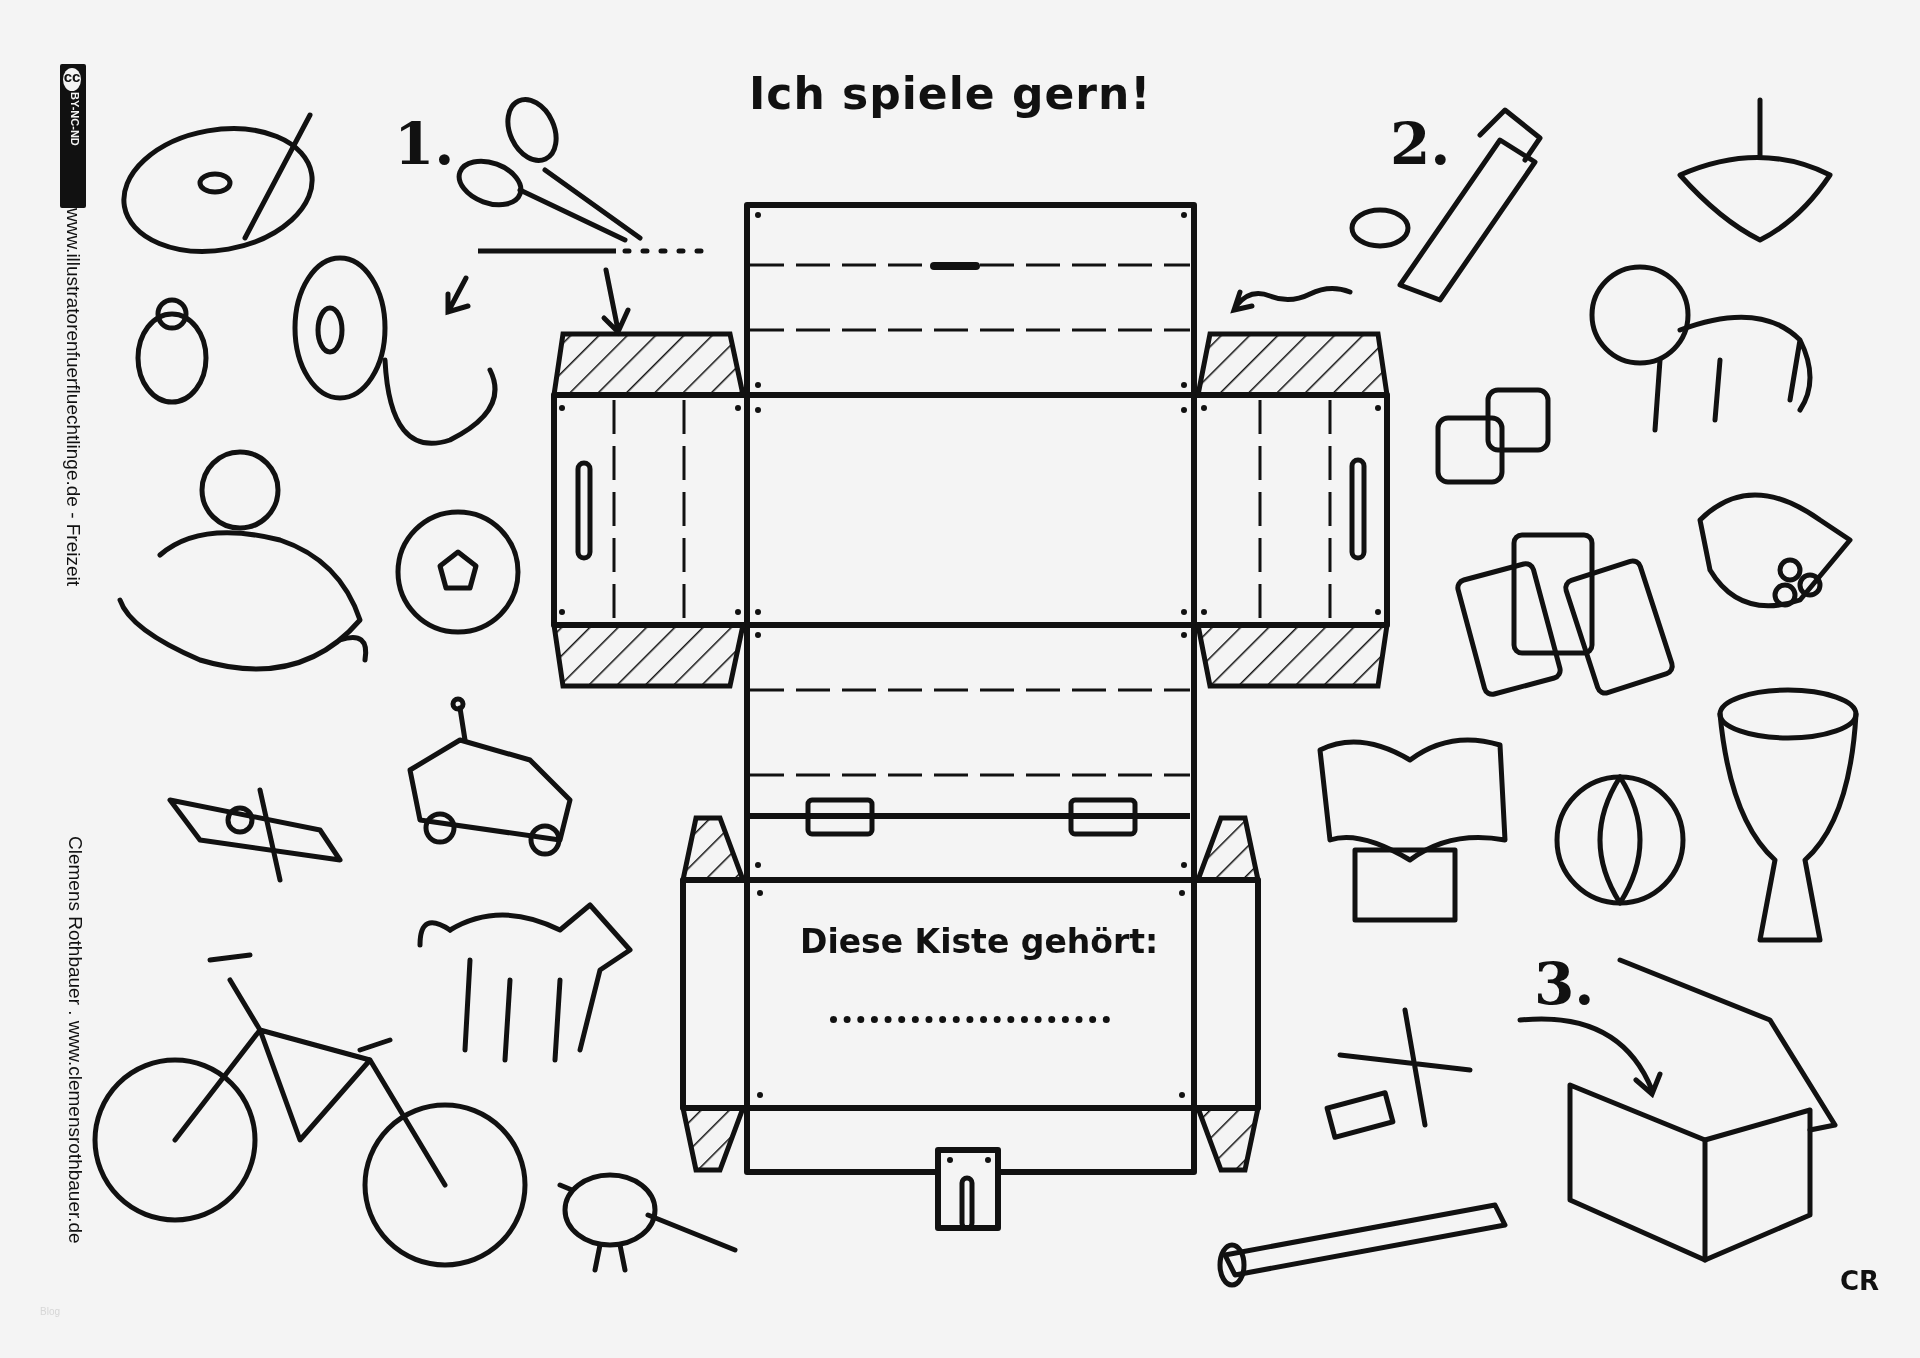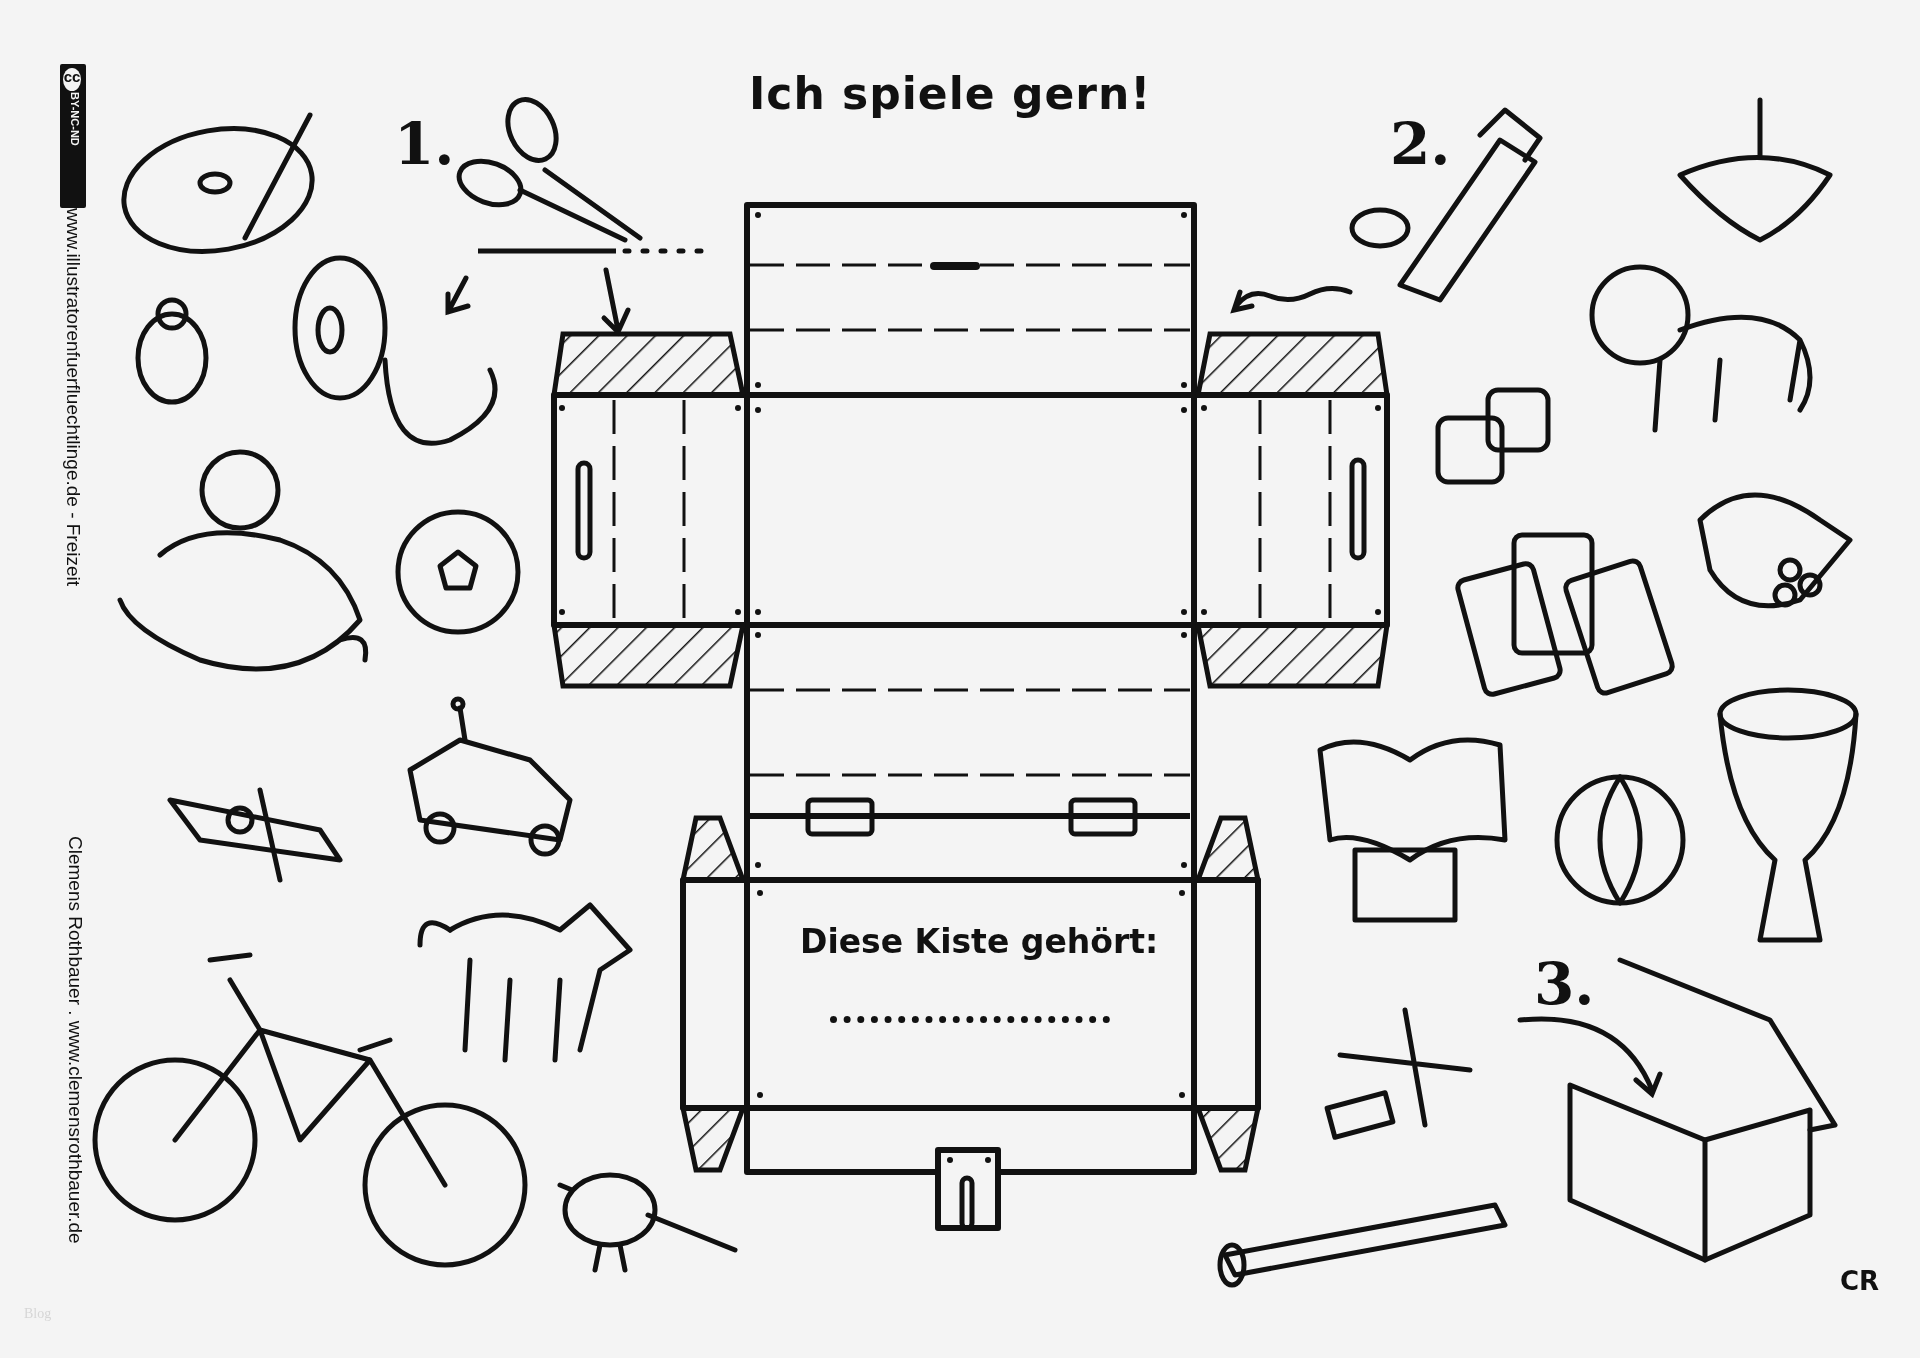--- a/index.html
+++ b/index.html
@@ -5,21 +5,21 @@
   html, body { margin:0; padding:0; }
   body { width:1920px; height:1358px; background:#f4f4f4; position:relative; overflow:hidden; font-family:"DejaVu Sans", sans-serif; color:#111; }
   .sidebar-text { position:absolute; left:62px; transform-origin:left top; transform:rotate(90deg); white-space:nowrap; font-family:"Liberation Sans", sans-serif; font-size:19px; color:#111; }
   .cc-badge { position:absolute; left:60px; top:64px; width:22px; height:140px; background:#111; border:2px solid #111; border-radius:2px; }
   .cc-badge .cc-circle { position:absolute; left:1px; top:2px; width:18px; height:23px; border-radius:50%; background:#f4f4f4; color:#111; font-size:15px; font-weight:bold; text-align:center; line-height:18px; font-family:"Liberation Sans", sans-serif; }
   .cc-badge .cc-text { position:absolute; left:19px; top:26px; transform-origin:left top; transform:rotate(90deg); color:#f4f4f4; font-size:11px; font-weight:bold; white-space:nowrap; font-family:"Liberation Sans", sans-serif; }
   .title { position:absolute; left:710px; top:68px; font-family:"DejaVu Sans", sans-serif; font-weight:bold; font-size:44px; letter-spacing:1px; color:#111;margin-left:39px; }
   .step { position:absolute; font-family:"DejaVu Serif", serif; font-weight:bold; font-size:58px; color:#111; }
   .owner-label { position:absolute; left:800px; top:922px; font-family:"DejaVu Sans", sans-serif; font-weight:bold; font-size:33px; color:#111;text-align:right; }
   .owner-line { position:absolute; left:830px; top:1016px; width:280px; border-bottom:7px dotted #111; }
-  .blog { position:absolute; left:24px; top:1306px; font-size:14px; color:#d6d6d6; font-family:Liberation Serif, serif; }
+  .blog { position:absolute; left:40px; top:1306px; font-size:10px; color:#d6d6d6; font-family:Liberation Sans, sans-serif; }
   svg { position:absolute; left:0; top:0; overflow:visible; }
 </style>
 </head>
 <body>
 
 <div class="cc-badge">
   <div class="cc-circle">cc</div>
   <div class="cc-text">BY-NC-ND</div>
 </div>
 <div class="sidebar-text" style="top:208px; left:84px;">www.illustratorenfuerfluechtlinge.de - Freizeit</div>

